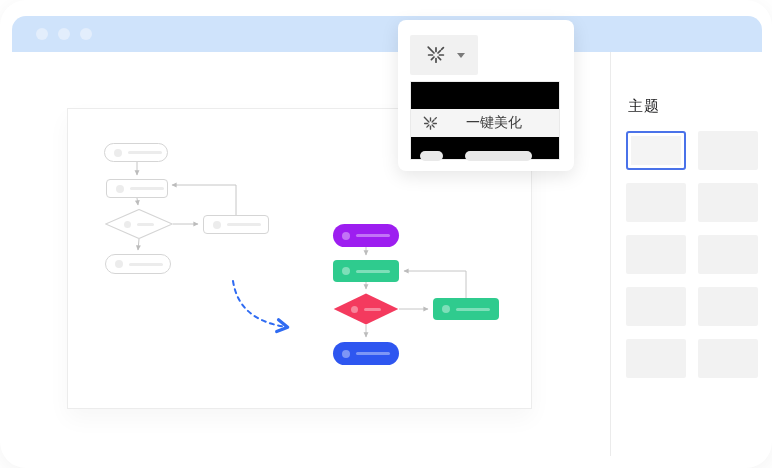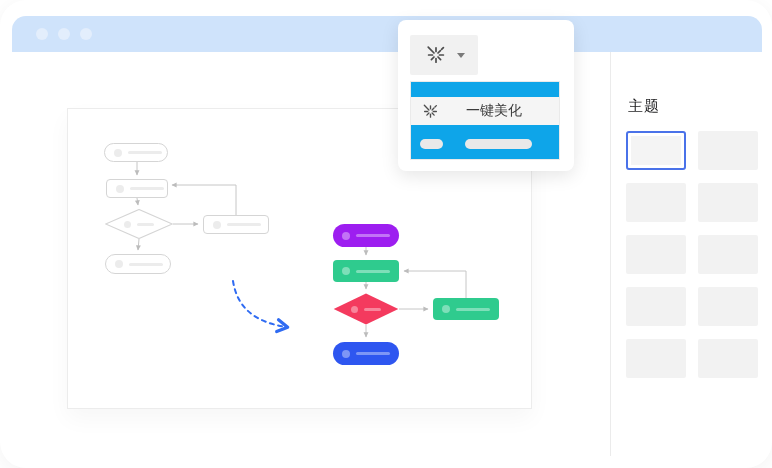--- a/index.html
+++ b/index.html
@@ -29,21 +29,21 @@
   .ph.l{width:34px;height:3px;}
   .wire .ph{background:var(--wire-placeholder);}
   .colored .ph{background:rgba(255,255,255,.38);}
   .decision .ph{position:relative;z-index:1;}
   .decision .ph.c{width:7px;height:7px;}
   .decision .ph.l{width:17px;}
   
   .popup{position:absolute;left:398px;top:20px;width:176px;height:151px;background:#fff;border-radius:8px;box-shadow:0 5px 18px rgba(0,0,0,.10);}
   .tool-btn{position:absolute;left:12px;top:15px;width:68px;height:40px;background:var(--button-bg);border-radius:2px;display:flex;align-items:center;justify-content:center;gap:9px;cursor:pointer;}
   .caret{width:0;height:0;border-left:4.5px solid transparent;border-right:4.5px solid transparent;border-top:5px solid #7a7a7a;}
-  .menu{position:absolute;left:12px;top:61px;width:150px;height:79px;background:#0ea5e9;border:1px solid #eaeaea;box-sizing:border-box;padding-top:15px;}
+  .menu{position:absolute;left:12px;top:61px;width:150px;height:79px;background:#000000;border:1px solid #eaeaea;box-sizing:border-box;padding-top:27px;}
   .menu-item{height:28px;display:flex;align-items:center;padding-left:10px;gap:26px;cursor:pointer;}
   .menu-item.hl{background:var(--menu-highlight);}
   .menu-item .label{font-size:14px;color:#3c3c3c;}
   .skeleton-row{margin-top:14px;display:flex;align-items:center;padding-left:9px;gap:22px;}
   .sk{background:var(--skeleton);border-radius:5px;height:10px;}
   .sk.s{width:23px;}
   .sk.lg{width:67px;}
   .spark{flex:none;}
 </style>
 </head>

